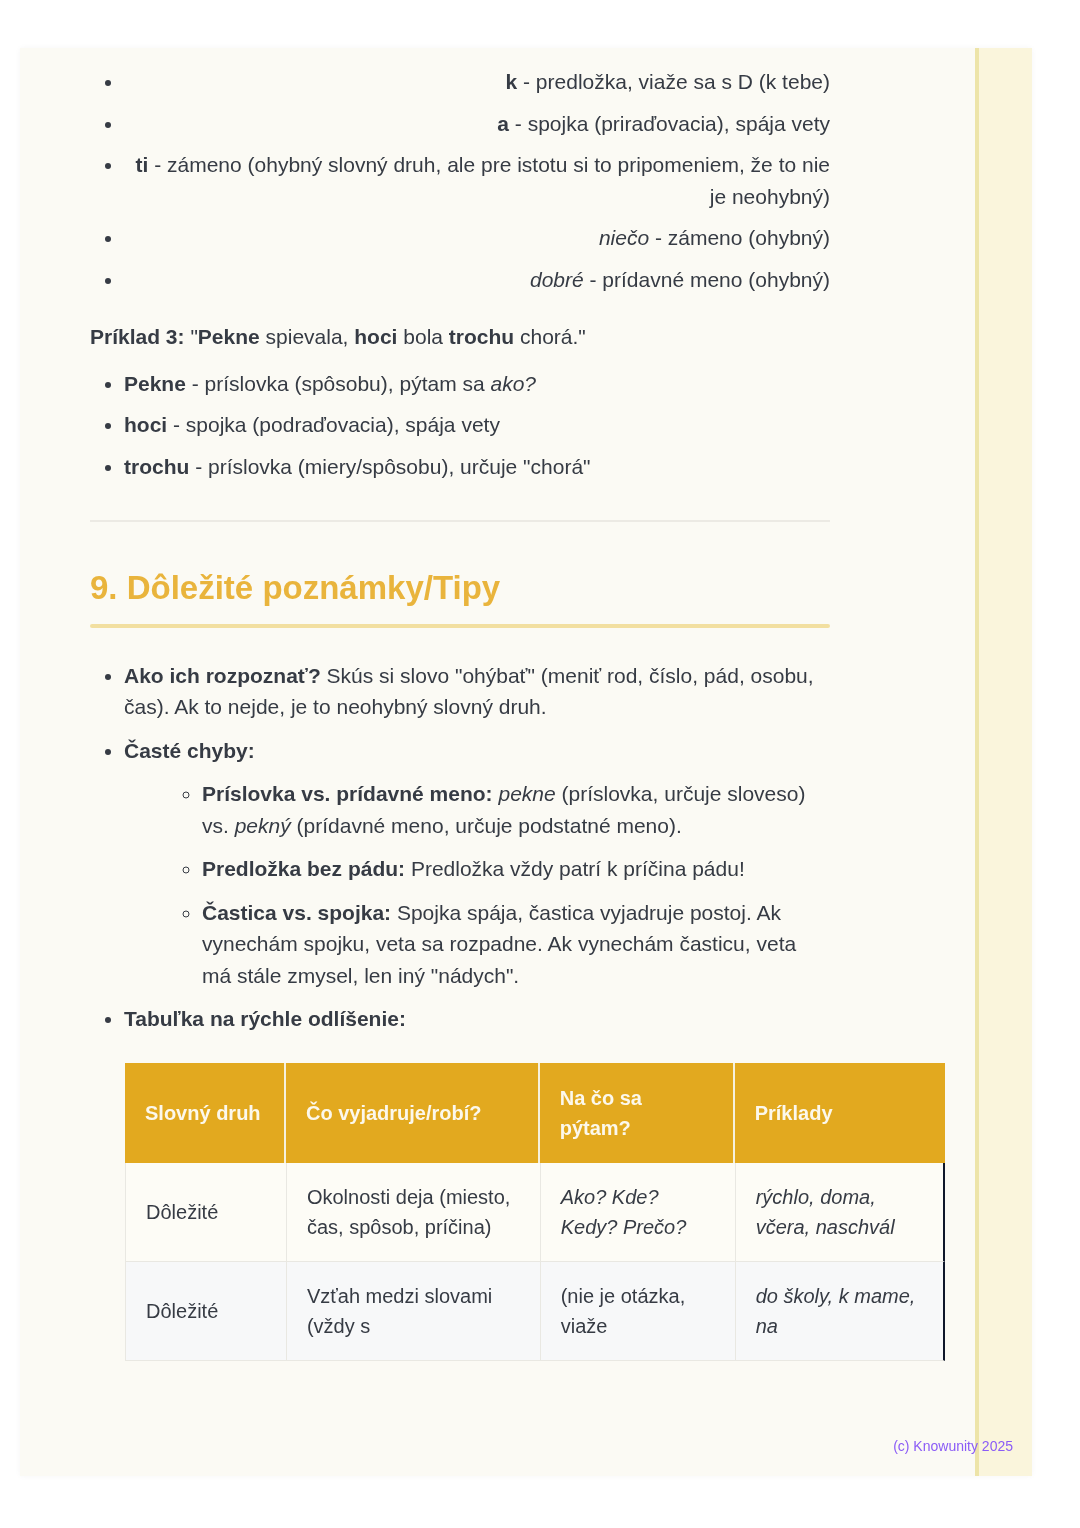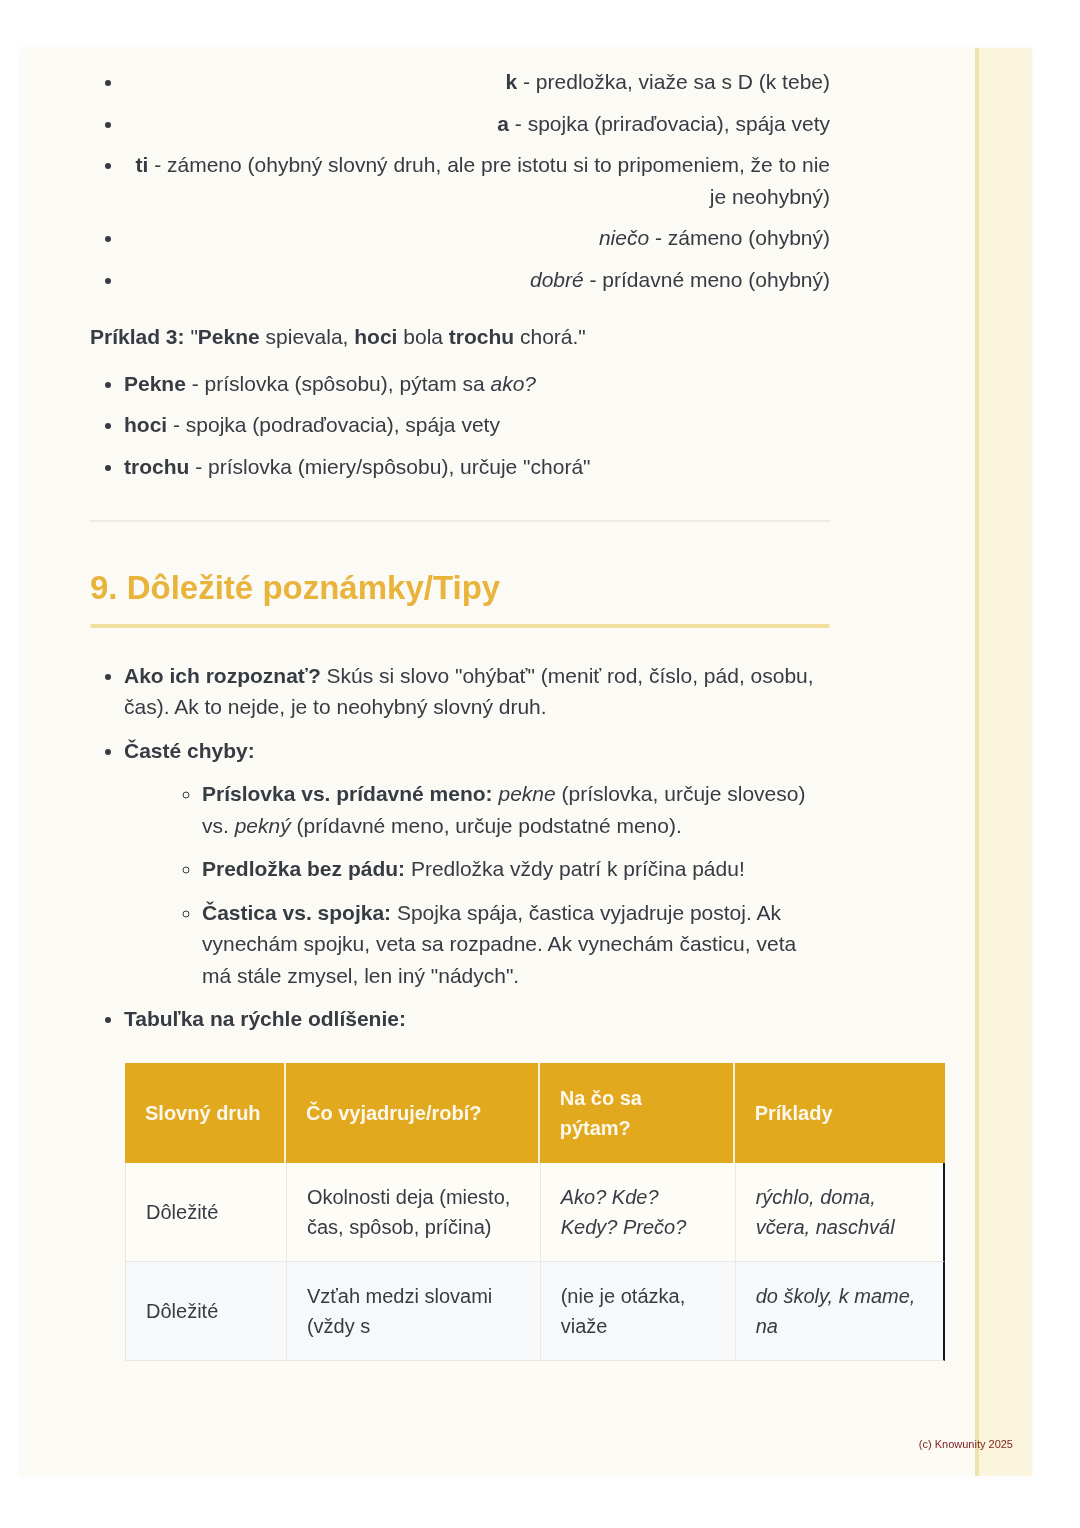--- a/index.html
+++ b/index.html
@@ -93,22 +93,22 @@
     border-left:1px solid #E9E8E2;
     border-bottom:1px solid #E9E8E2;
   }
   table.quick-table td:last-child { border-right:2px solid #0f172a; }
   table.quick-table tr.alt td { background:#F7F8F9; }
 
   .watermark {
     position:absolute;
     top:1438px;
     right:67px;
-    font-size:11px;
-    color:#7f1d1d;
+    font-size:14px;
+    color:#8b5cf6;
     z-index:5;
   }
 </style>
 </head>
 <body>
 
 <div class="page">
   <div class="side-strip"></div>
 
   <div class="content">

